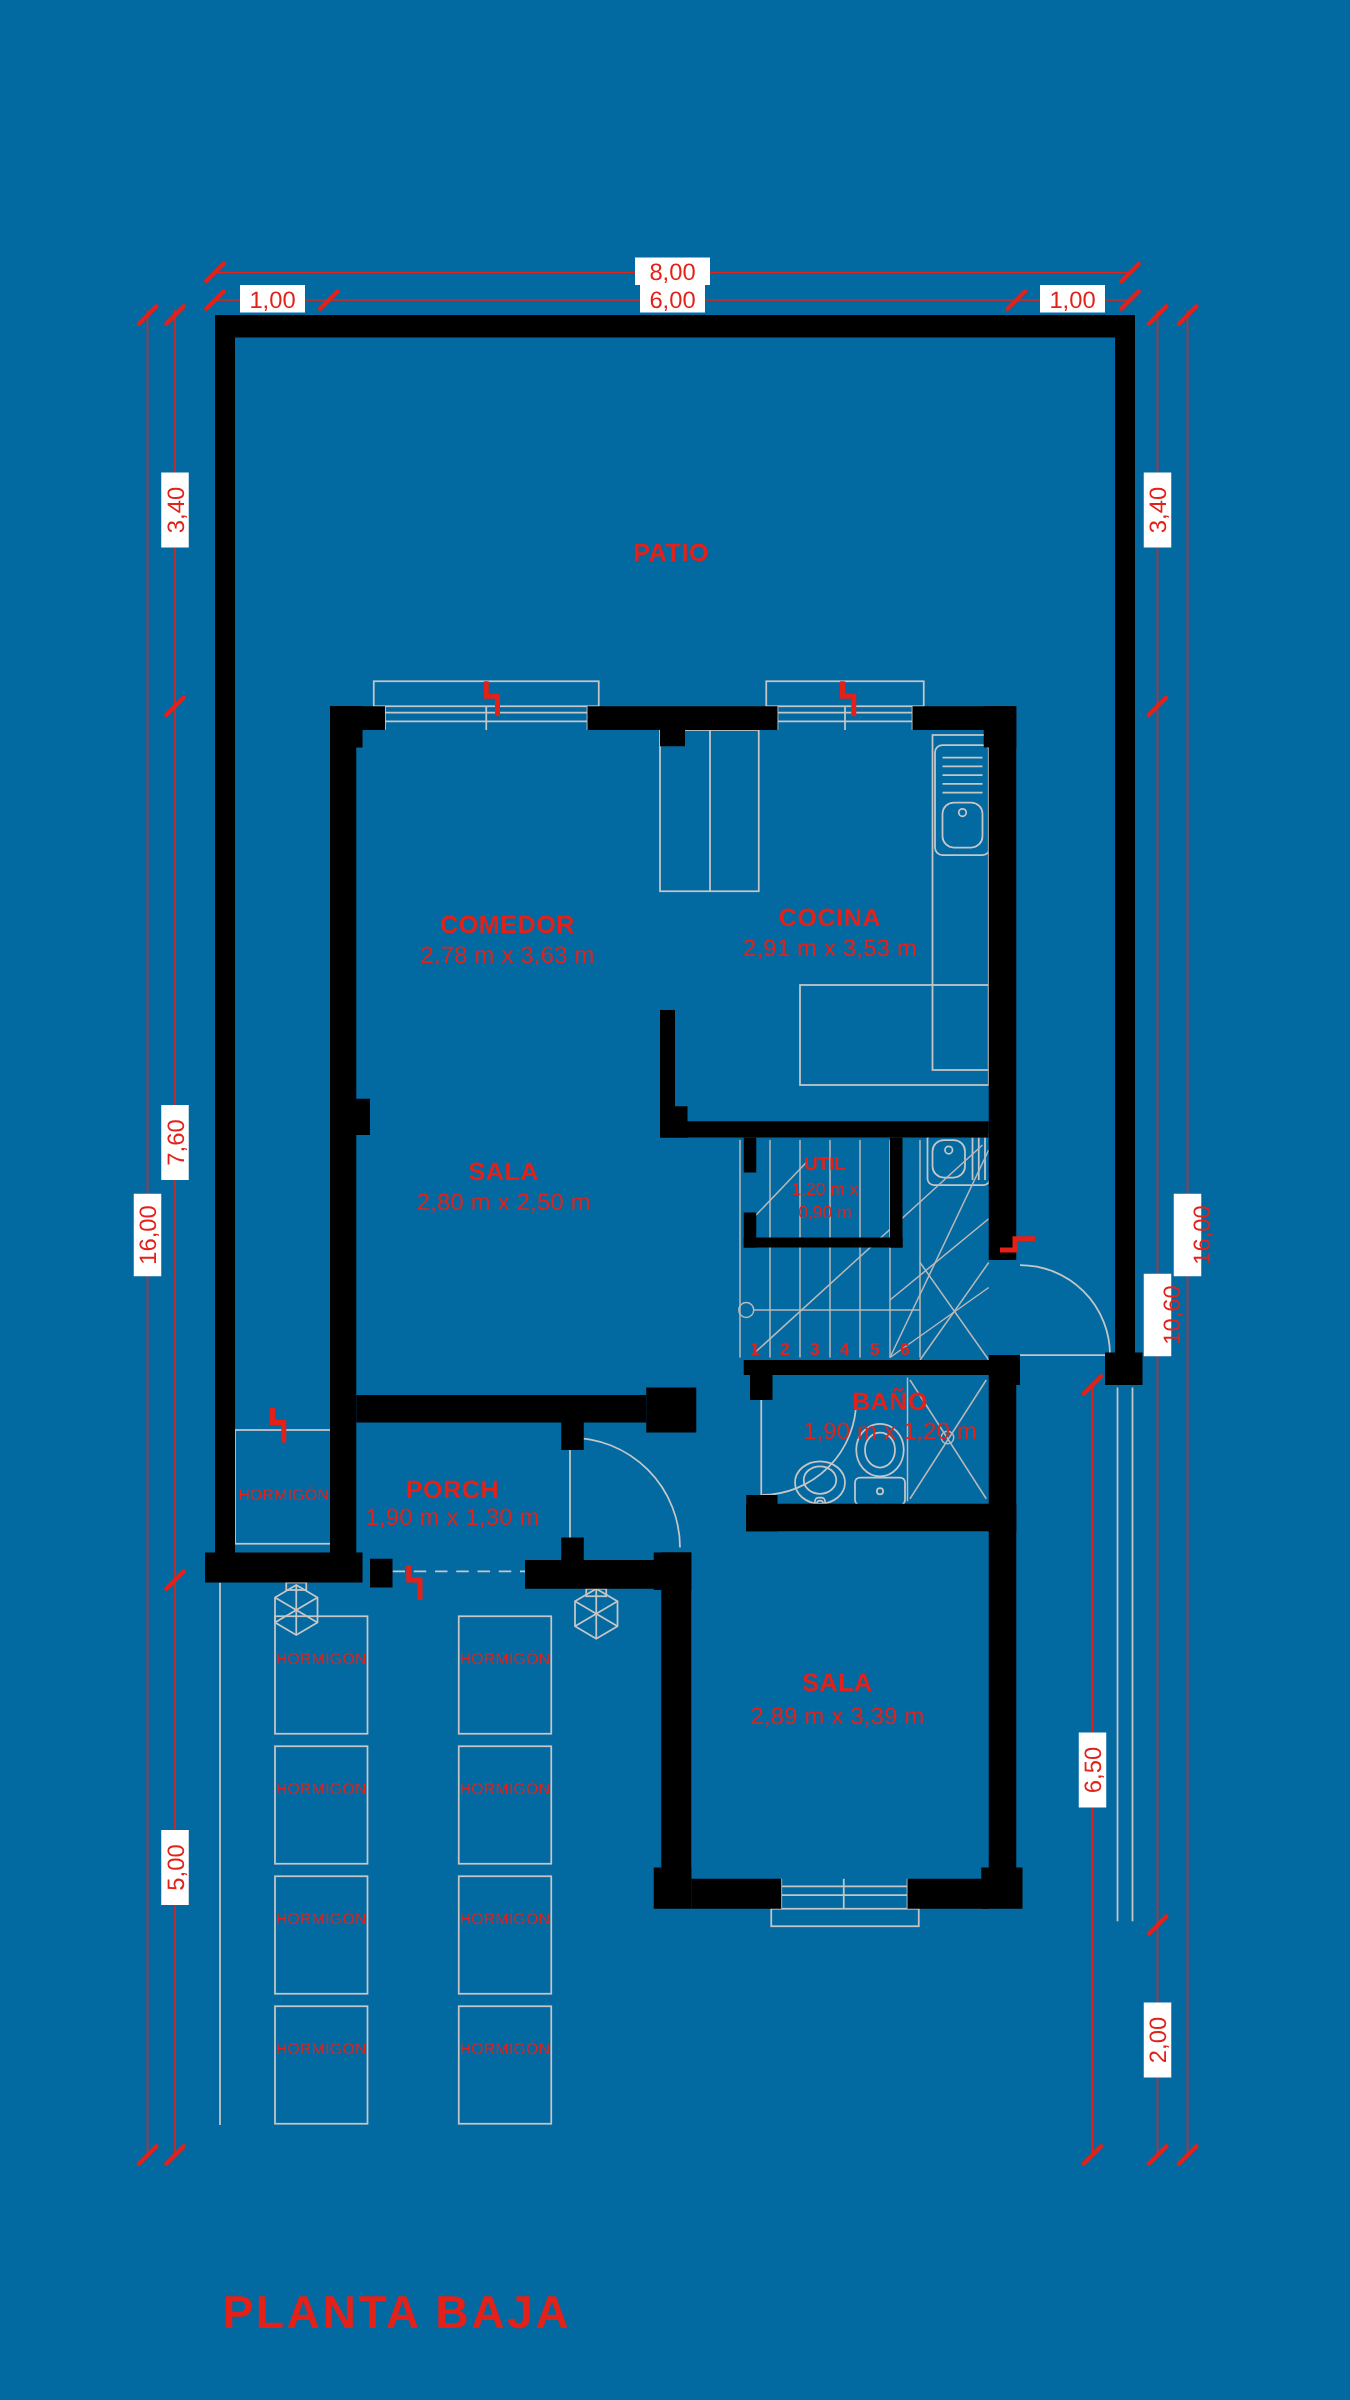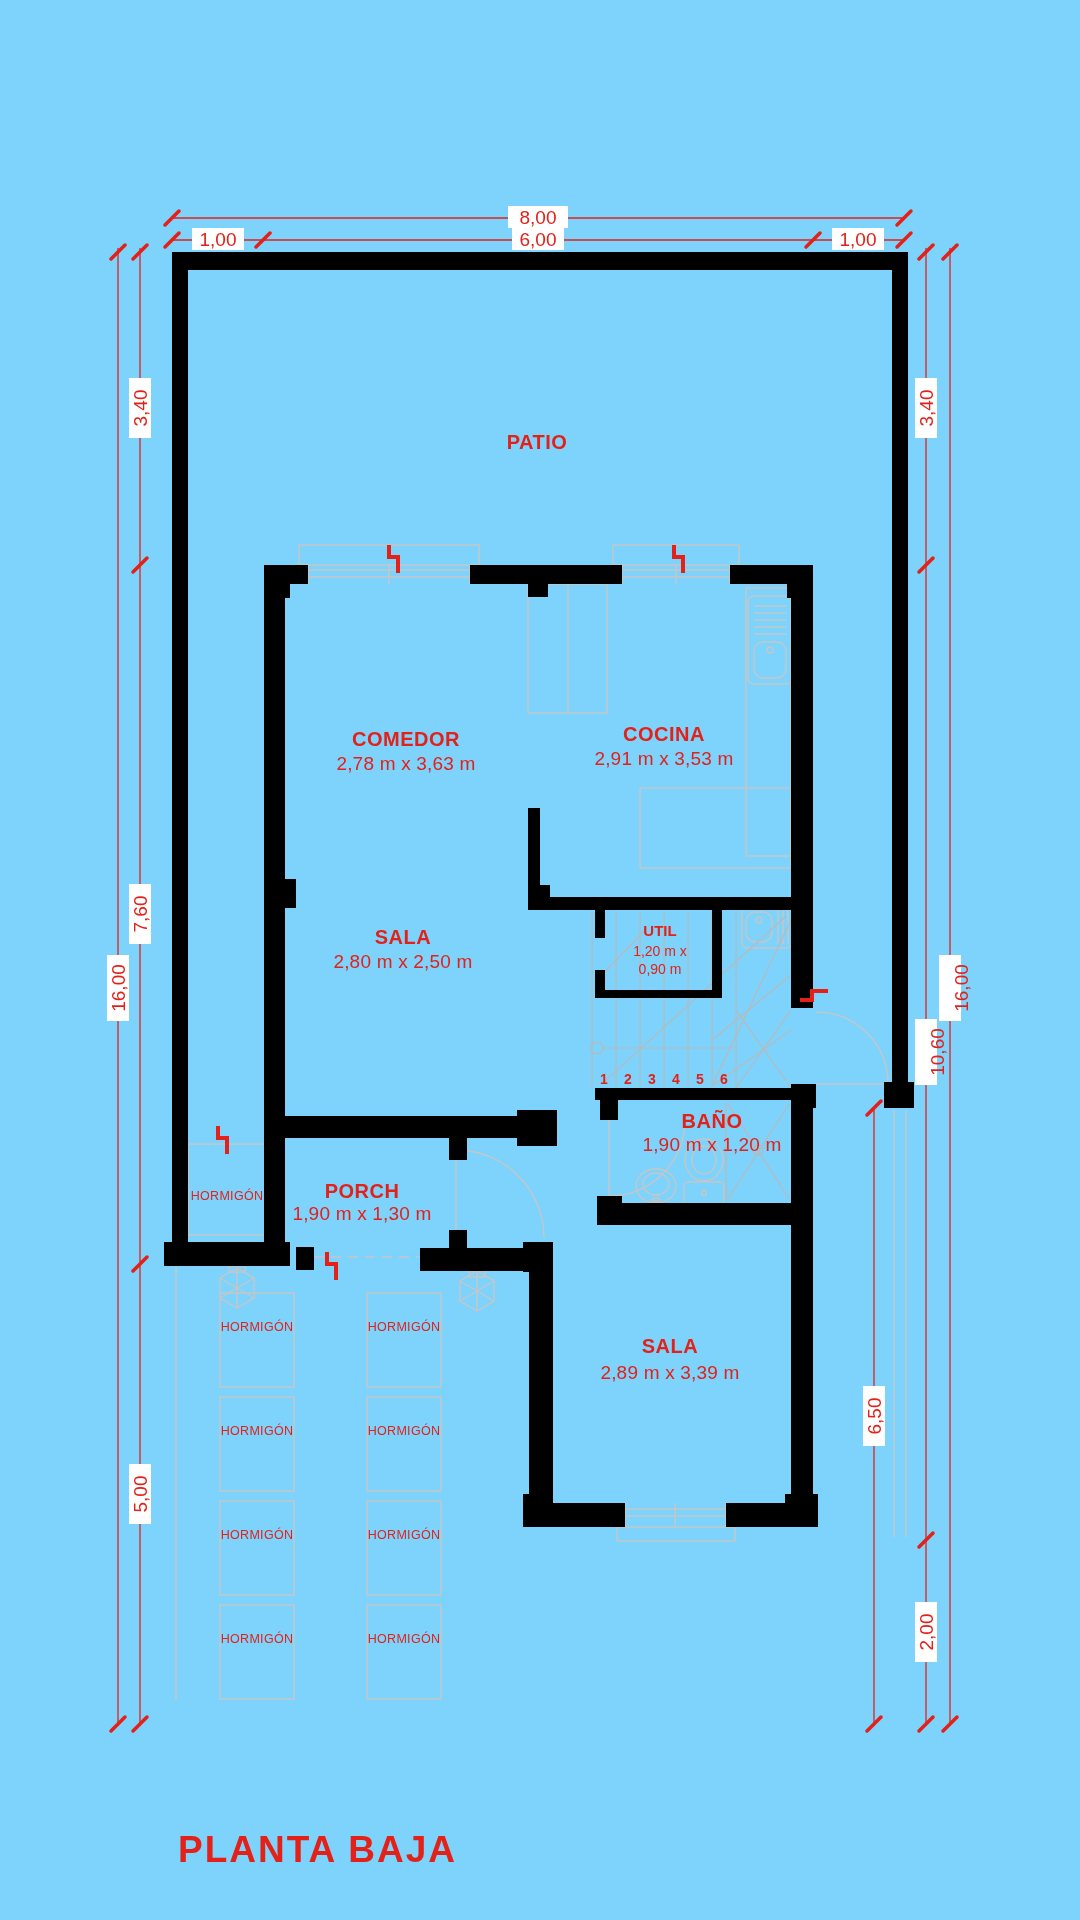--- a/index.html
+++ b/index.html
@@ -1,16 +1,16 @@
 <!DOCTYPE html>
 <html><head>
 <meta charset="utf-8">
 <style>
   html,body{margin:0;padding:0;background:#ffffff;}
-  .stage{width:1080px;height:1920px;position:relative;background:#7dd3fc;overflow:hidden;}
+  .stage{width:1080px;height:1920px;position:relative;background:#0369a1;overflow:hidden;}
   svg text{font-family:"Liberation Sans",sans-serif;fill:#e32119;}
   .rn{font-size:20px;font-weight:bold;letter-spacing:.5px;text-anchor:middle;}
   .rs{font-size:19px;letter-spacing:.2px;text-anchor:middle;}
   .dim{font-size:19px;text-anchor:middle;}
   .sm{font-size:12.5px;letter-spacing:.3px;text-anchor:middle;}
   .utiln{font-size:15px;font-weight:bold;text-anchor:middle;}
   .utils{font-size:14px;text-anchor:middle;}
   .step{font-size:14px;font-weight:bold;text-anchor:middle;}
   .title{font-size:37px;font-weight:bold;letter-spacing:2px;}
   .wall{fill:#000;stroke:none;}

